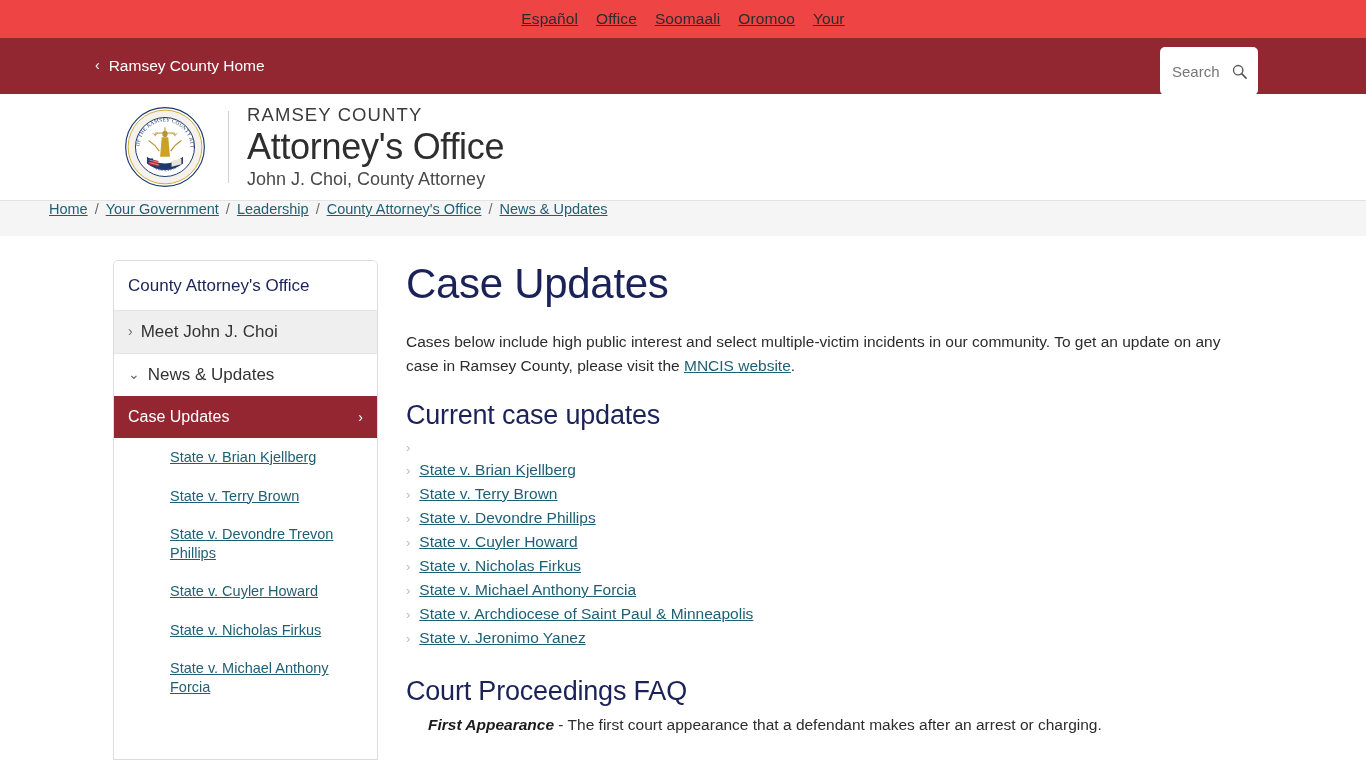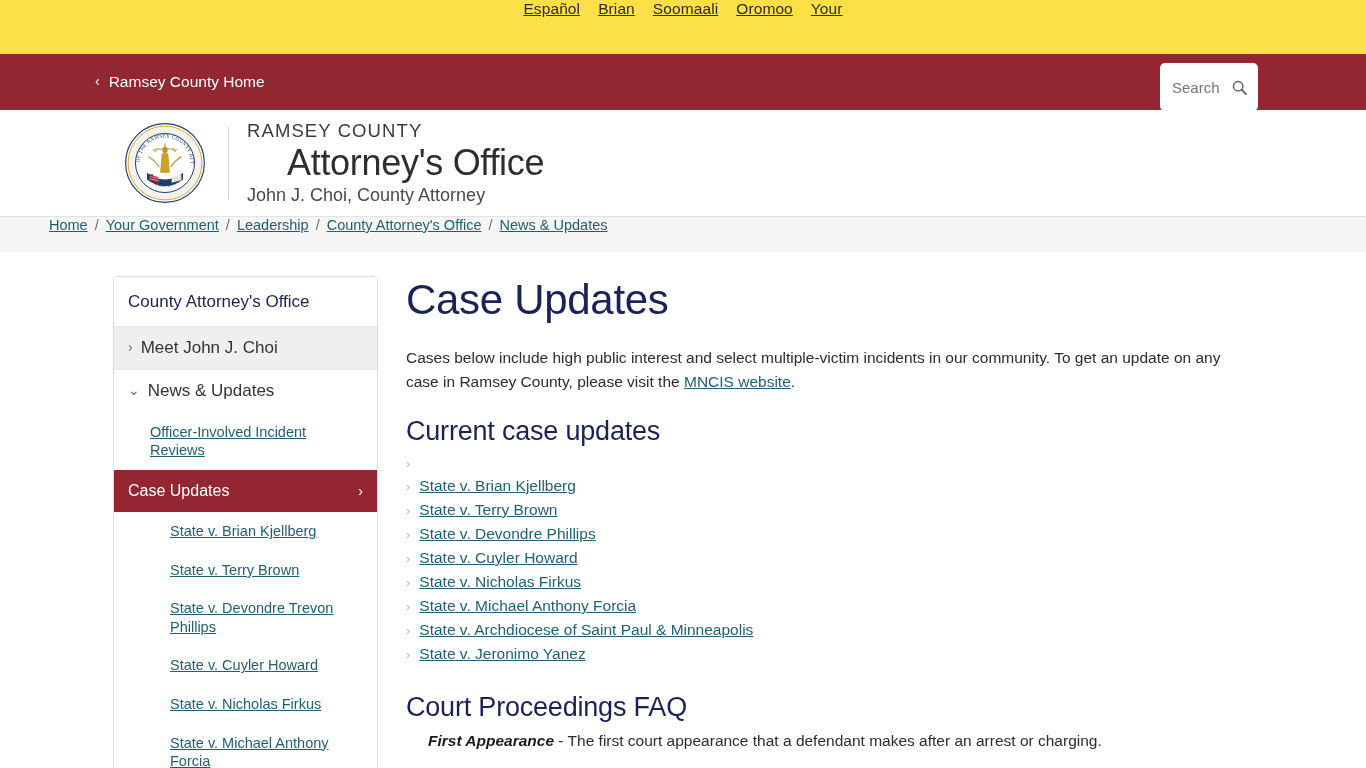--- a/index.html
+++ b/index.html
@@ -6,24 +6,24 @@
   html, body {
     margin: 0; padding: 0;
     width: 1366px; height: 768px;
     overflow: hidden;
     background: #ffffff;
     font-family: "Liberation Sans", sans-serif;
   }
 
   
   .lang-bar {
-    height: 54px;
-    background: #fde047;
-    display: flex;
-    align-items: flex-start;
+    height: 38px;
+    background: #ef4444;
+    display: flex;
+    align-items: center;
     justify-content: center;
     gap: 0px;
   }
   .lang-link {
     color: #2c2c2c;
     font-size: 15.5px;
     text-decoration: underline;
     padding: 0 9px;
     cursor: pointer;
     letter-spacing: .1px;
@@ -106,21 +106,20 @@
     font-size: 18.5px;
     letter-spacing: 1.1px;
     color: #3b3b3b;
     padding-bottom: 2px;
   }
   .mast-title {
     font-size: 36px;
     color: #2e2e2e;
     letter-spacing: -.3px;
     padding: 1px 0 4px 0;
-    margin-left: 40px;
   }
   .mast-sub {
     font-size: 18px;
     color: #4a4a4a;
   }
 
   
   .crumb-bar {
     height: 36px;
     background: #f5f5f5;
@@ -276,21 +275,21 @@
     line-height: 1.5;
     margin: 4px 0 0 22px;
   }
   .faq-line b { color: #1b1b1b; font-style: italic; }
 </style>
 </head>
 <body>
 
 <div class="lang-bar">
   <span class="lang-link">Español</span>
-  <span class="lang-link">Brian</span>
+  <span class="lang-link">Office</span>
   <span class="lang-link">Soomaali</span>
   <span class="lang-link">Oromoo</span>
   <span class="lang-link">Your</span>
 </div>
 
 <div class="red-bar">
   <a class="home-link">
     <span class="home-chev">‹</span>
     <span>Ramsey County Home</span>
   </a>
@@ -364,23 +363,20 @@
     <div class="side-item gray">
       <span class="side-chev">›</span>
       <span>Meet John J. Choi</span>
     </div>
 
     <div class="side-item white">
       <span class="side-chev">⌄</span>
       <span>News &amp; Updates</span>
     </div>
 
-    <div class="side-sub">
-      <a>Officer-Involved Incident Reviews</a>
-    </div>
 
     <div class="side-active">
       <span>Case Updates</span>
       <span class="chev-right">›</span>
     </div>
 
     <div class="side-case">
       <a>State v. Brian Kjellberg</a>
     </div>
     <div class="side-case">

